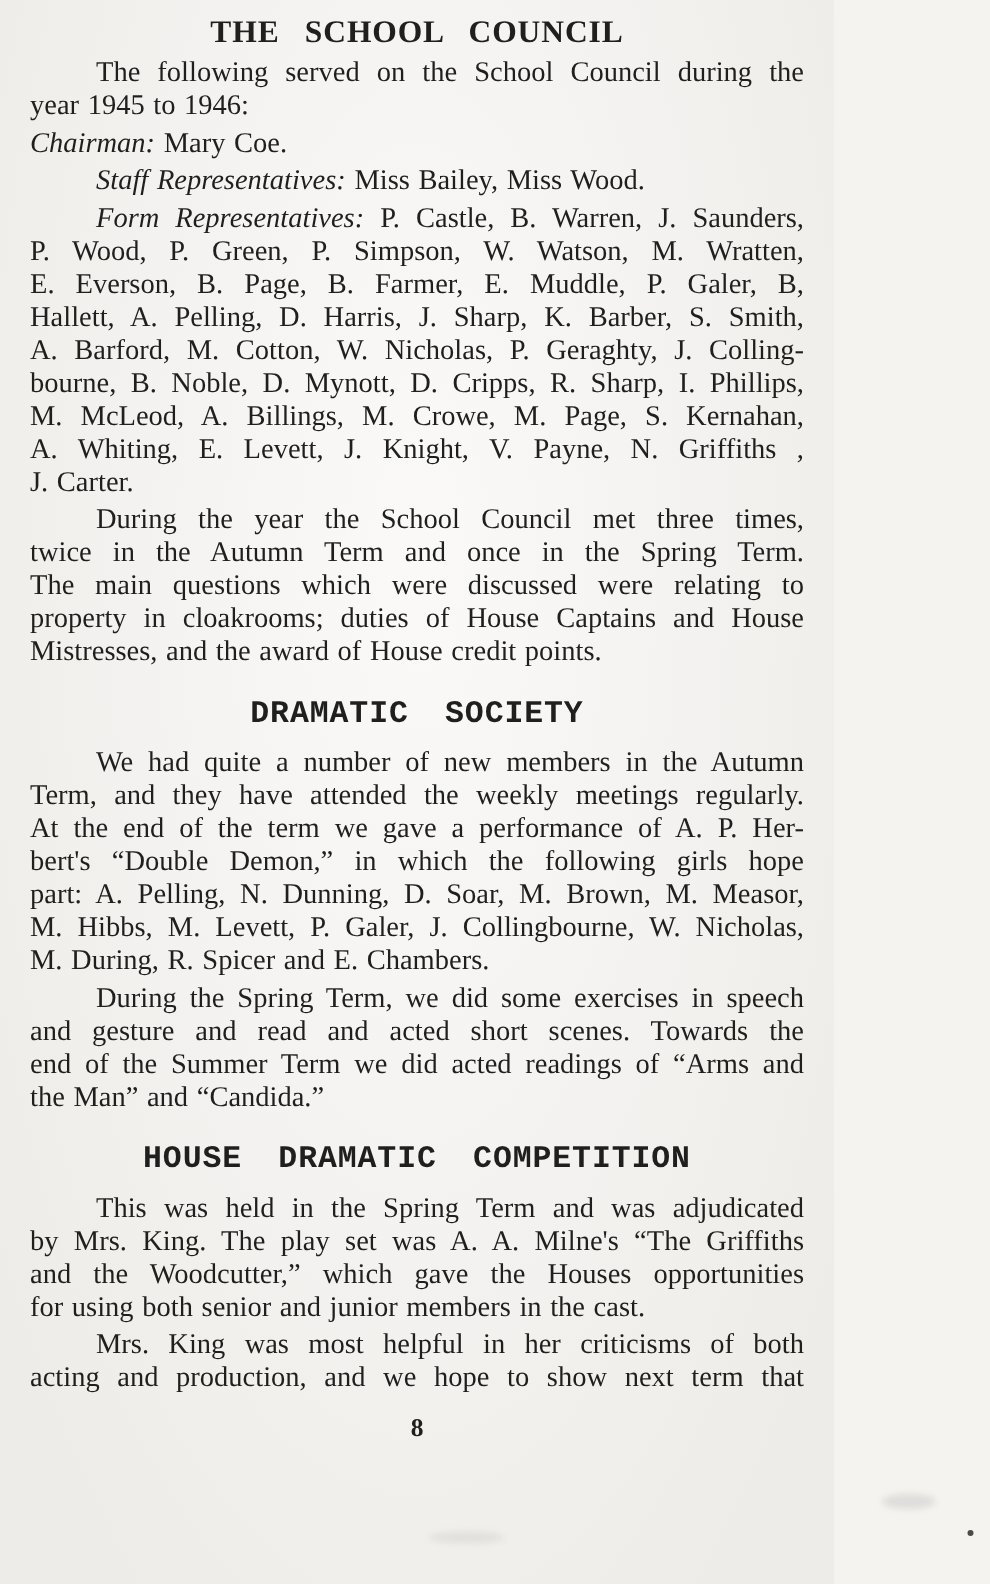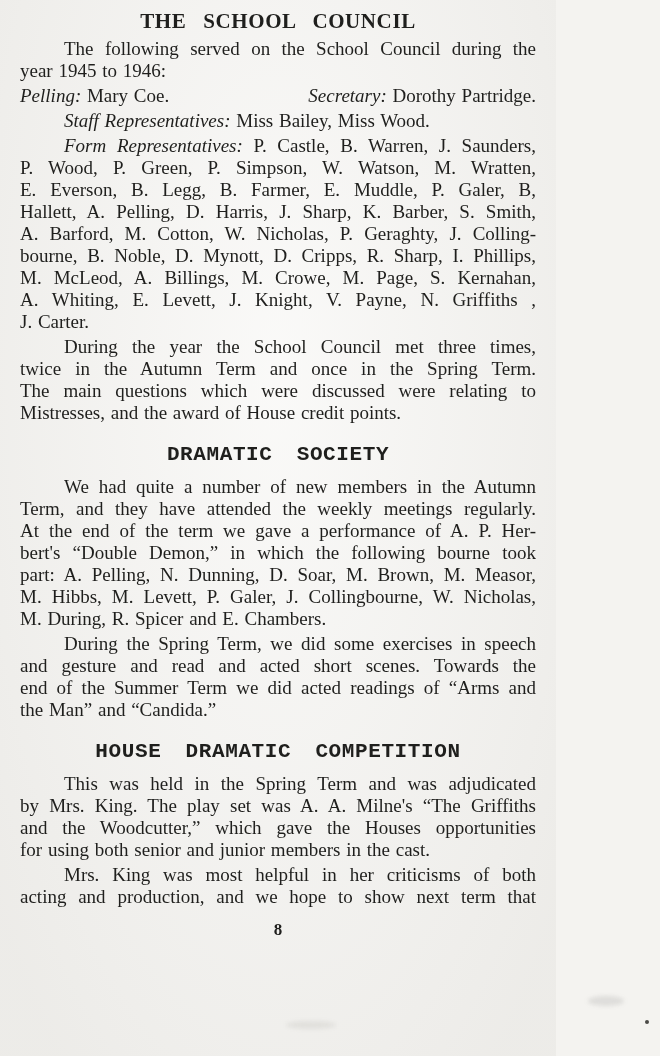--- a/index.html
+++ b/index.html
@@ -57,55 +57,55 @@
 
   <section>
     <h1 class="heading">THE SCHOOL COUNCIL</h1>
     <div>
         <div class="para">
           <div class="line j ind">The following served on the School Council during the</div>
           <div class="line">year 1945 to 1946:</div>
         </div>
         <div class="para">
           <div class="line split">
-            <span><span class="it">Pelling:</span><span> Mary Coe.</span></span>
-            <span><span class="it">Secretary:</span><span> Dorothy Partridge.</span></span>
+            <span><span class="it">Chairman:</span><span> Mary Coe.</span></span>
           </div>
         </div>
         <div class="para">
           <div class="line ind"><span class="it">Staff Representatives:</span><span> Miss Bailey, Miss Wood.</span></div>
         </div>
         <div class="para">
           <div class="line j ind"><span class="it">Form Representatives:</span><span> P. Castle, B. Warren, J. Saunders,</span></div>
           <div class="line j">P. Wood, P. Green, P. Simpson, W. Watson, M. Wratten,</div>
-          <div class="line j">E. Everson, B. Legg, B. Farmer, E. Muddle, P. Galer, B,</div>
+          <div class="line j">E. Everson, B. Page, B. Farmer, E. Muddle, P. Galer, B,</div>
           <div class="line j">Hallett, A. Pelling, D. Harris, J. Sharp, K. Barber, S. Smith,</div>
           <div class="line j">A. Barford, M. Cotton, W. Nicholas, P. Geraghty, J. Colling-</div>
           <div class="line j">bourne, B. Noble, D. Mynott, D. Cripps, R. Sharp, I. Phillips,</div>
           <div class="line j">M. McLeod, A. Billings, M. Crowe, M. Page, S. Kernahan,</div>
           <div class="line j">A. Whiting, E. Levett, J. Knight, V. Payne, N. Griffiths ,</div>
           <div class="line">J. Carter.</div>
         </div>
         <div class="para">
           <div class="line j ind">During the year the School Council met three times,</div>
           <div class="line j">twice in the Autumn Term and once in the Spring Term.</div>
           <div class="line j">The main questions which were discussed were relating to</div>
+          <div class="line j">property in cloakrooms; duties of House Captains and House</div>
           <div class="line">Mistresses, and the award of House credit points.</div>
         </div>
       </div>
   </section>
 
   <section>
     <h2 class="heading">DRAMATIC SOCIETY</h2>
     <div>
         <div class="para">
           <div class="line j ind">We had quite a number of new members in the Autumn</div>
           <div class="line j">Term, and they have attended the weekly meetings regularly.</div>
           <div class="line j">At the end of the term we gave a performance of A. P. Her-</div>
-          <div class="line j">bert's “Double Demon,” in which the following bourne took</div>
+          <div class="line j">bert's “Double Demon,” in which the following girls hope</div>
           <div class="line j">part: A. Pelling, N. Dunning, D. Soar, M. Brown, M. Measor,</div>
           <div class="line j">M. Hibbs, M. Levett, P. Galer, J. Collingbourne, W. Nicholas,</div>
           <div class="line">M. During, R. Spicer and E. Chambers.</div>
         </div>
         <div class="para">
           <div class="line j ind">During the Spring Term, we did some exercises in speech</div>
           <div class="line j">and gesture and read and acted short scenes.  Towards the</div>
           <div class="line j">end of the Summer Term we did acted readings of “Arms and</div>
           <div class="line">the Man” and “Candida.”</div>
         </div>

